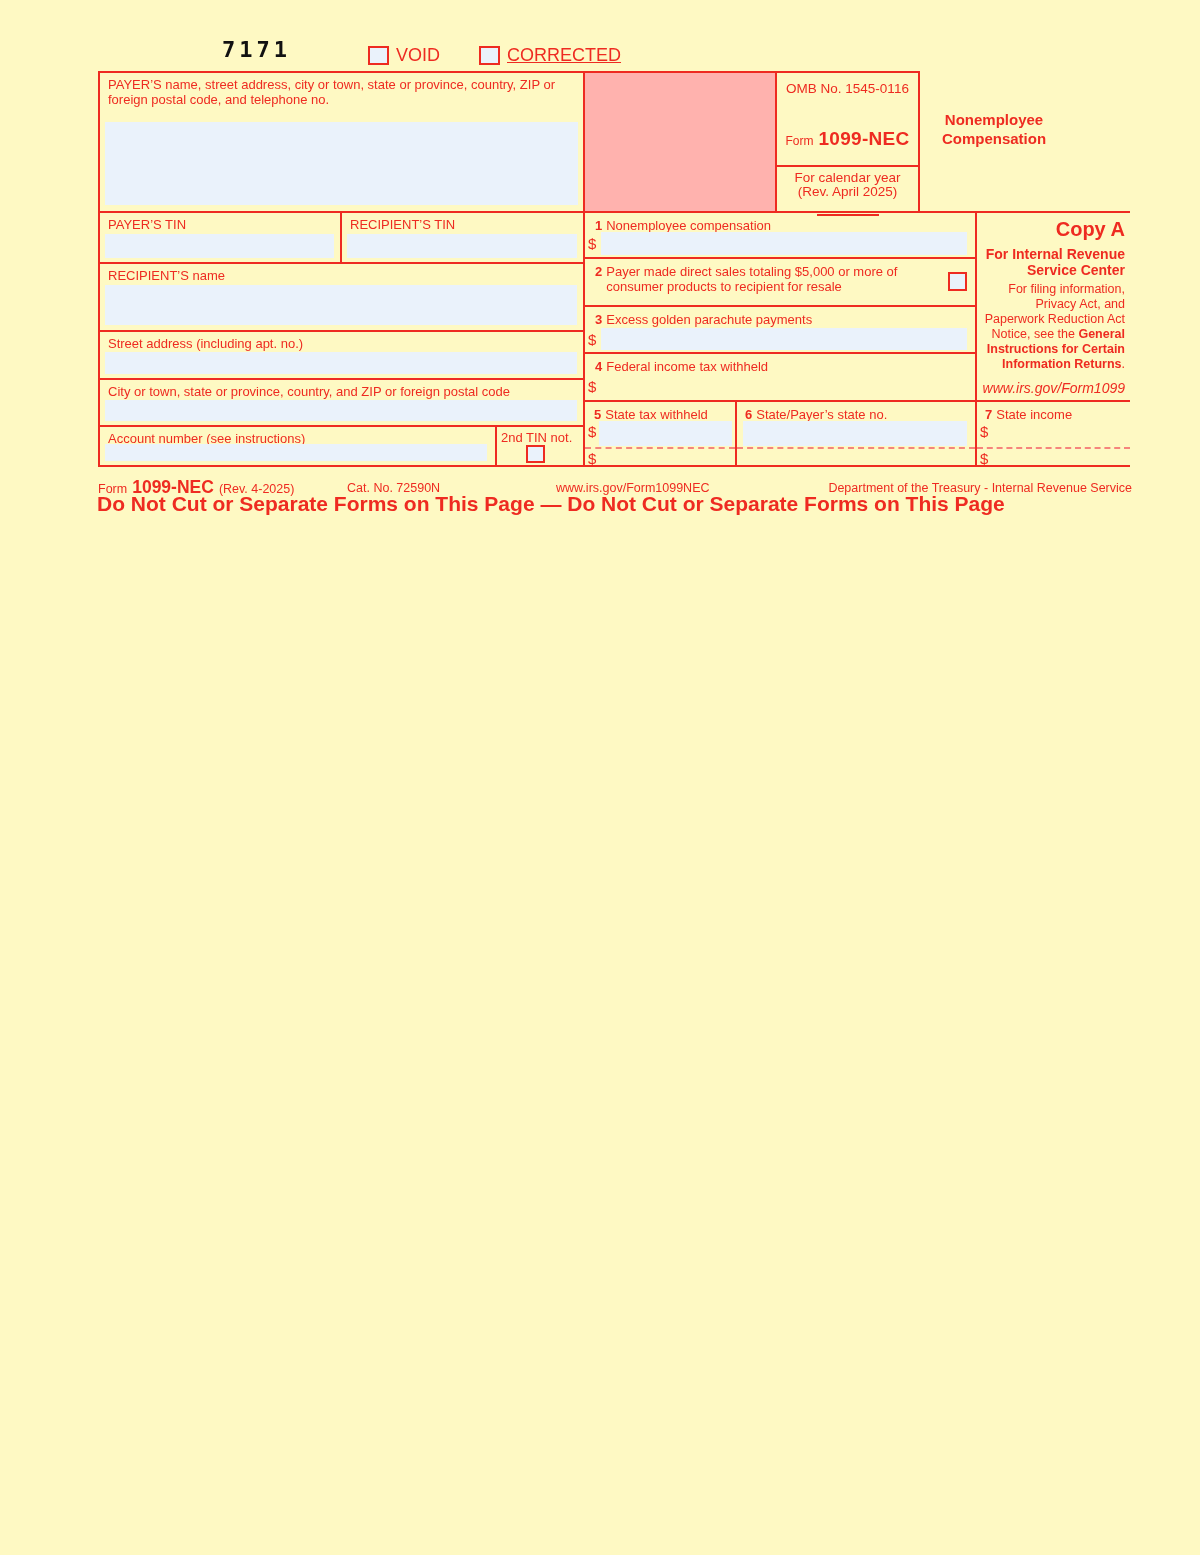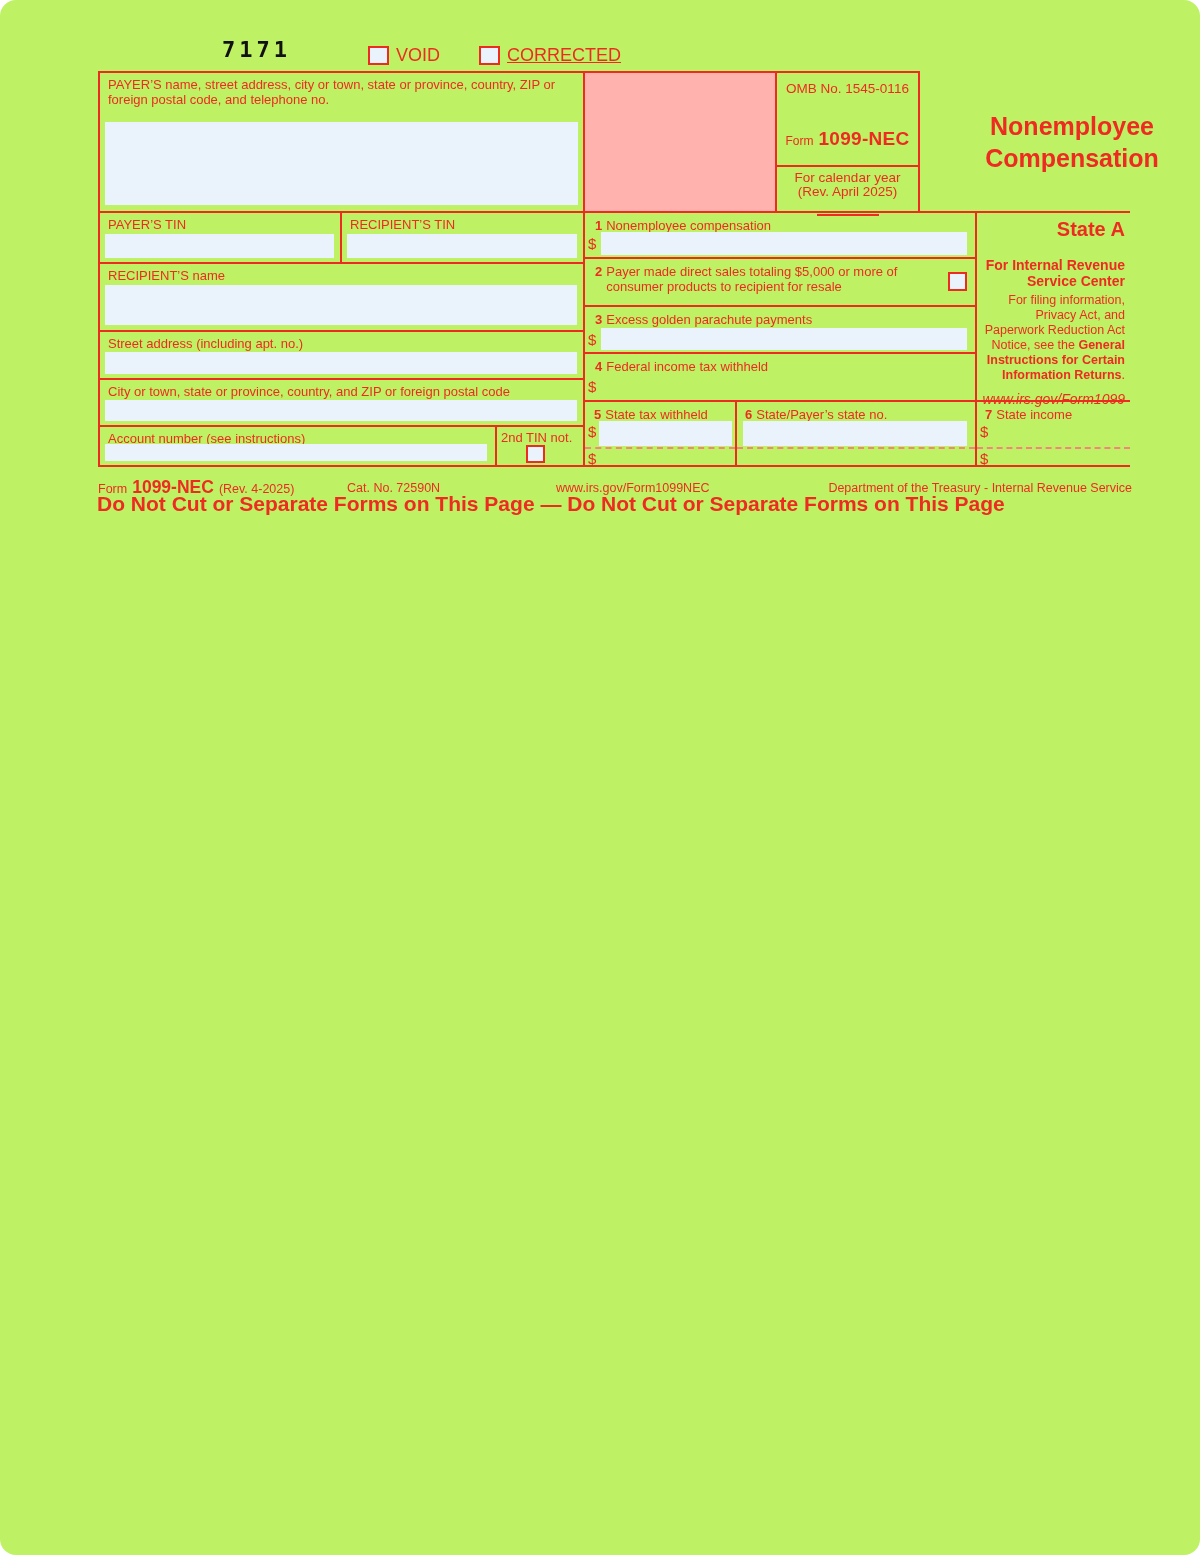--- a/index.html
+++ b/index.html
@@ -2,22 +2,22 @@
 <html><head>
 <meta charset="utf-8">
 <style>
   :root{
     --red:#ee2b21;
     --pink:#ffb2ae;
     --blue:#eaf2fb;
     --dash:#f5857c;
   }
   html,body{margin:0;padding:0;background:#fff;}
-  .page{position:relative;width:1200px;height:1555px;background:#bef264;
-        font-family:"Liberation Sans",sans-serif;color:var(--red);overflow:hidden;border-radius:16px;}
+  .page{position:relative;width:1200px;height:1555px;background:#fef9c3;
+        font-family:"Liberation Sans",sans-serif;color:var(--red);overflow:hidden;}
 
   
   .cell{position:absolute;box-sizing:border-box;
         border-top:2px solid var(--red);border-left:2px solid var(--red);}
   .bb{border-bottom:2px solid var(--red);}
   .br{border-right:2px solid var(--red);}
 
   .lbl{font-size:13px;line-height:1.18;padding:4px 16px 0 8px;}
   .field{position:absolute;background:var(--blue);}
   .cb{position:absolute;box-sizing:border-box;border:2px solid var(--red);background:var(--blue);}
@@ -30,31 +30,31 @@
 
   .ombcol{display:flex;flex-direction:column;align-items:center;text-align:center;gap:25px;}
   .omb-no{margin-top:8px;font-size:13.5px;}
   .formline{margin-top:7px;display:flex;align-items:baseline;gap:5px;}
   .formword{font-size:12px;}
   .formnum{font-size:19px;font-weight:bold;letter-spacing:.3px;}
   .rev{margin-top:9px;font-size:13.5px;}
   .cal-lbl{margin-top:3px;font-size:13.5px;}
   .cal-input{margin-top:4px;width:62px;height:15px;background:var(--blue);border-bottom:2px solid var(--red);}
 
-  .main-title{position:absolute;left:972px;top:110px;width:200px;text-align:center;
-        font-size:25px;font-weight:bold;line-height:1.28;}
+  .main-title{position:absolute;left:894px;top:110px;width:200px;text-align:center;
+        font-size:15px;font-weight:bold;line-height:1.28;}
 
   .numlbl{display:flex;gap:4px;font-size:13px;line-height:1.18;padding:5px 6px 0 10px;}
   .numlbl b{font-weight:bold;}
   .dollar{position:absolute;font-size:15px;left:3px;}
   .dash{position:absolute;left:0;right:0;top:45px;border-top:2px dashed var(--dash);}
 
   .sidebar{text-align:right;padding:3px 5px 0 4px;}
   .copya{font-size:20px;font-weight:bold;line-height:1.1;margin-top:2px;}
-  .copya-sub{font-size:14px;font-weight:bold;line-height:1.16;margin-top:17px;}
+  .copya-sub{font-size:14px;font-weight:bold;line-height:1.16;margin-top:6px;}
   .copya-body{font-size:12.5px;line-height:1.2;margin-top:4px;}
   .copya-body b{font-weight:bold;}
   .copya-url{font-size:14px;font-style:italic;margin-top:8px;}
 
   .ftr{position:absolute;font-size:12.5px;}
   .ftr-form{display:flex;align-items:baseline;gap:5px;}
   .ftr-formnum{font-size:17.5px;font-weight:bold;}
   .donotcut{position:absolute;left:97px;top:492px;font-size:21px;font-weight:bold;white-space:nowrap;}
 </style>
 </head>
@@ -187,21 +187,21 @@
     <div class="numlbl" style="padding-left:8px;">
       <b>7</b>
       <span>State income</span>
     </div>
     <div class="dollar" style="top:21px;">$</div>
     <div class="dash"></div>
     <div class="dollar" style="top:48px;">$</div>
   </div>
 
   <div class="cell sidebar" style="left:975px;top:211px;width:155px;height:189px;">
-    <div class="copya">State A</div>
+    <div class="copya">Copy A</div>
     <div class="copya-sub">For Internal Revenue Service Center</div>
     <div class="copya-body">
       <span>For filing information, Privacy Act, and Paperwork Reduction Act Notice, see the </span><b>General Instructions for Certain Information Returns</b><span>.</span>
     </div>
     <div class="copya-url">www.irs.gov/Form1099</div>
   </div>
 
   <div class="ftr ftr-form" style="left:98px;top:477px;">
     <span>Form</span>
     <span class="ftr-formnum">1099-NEC</span>

